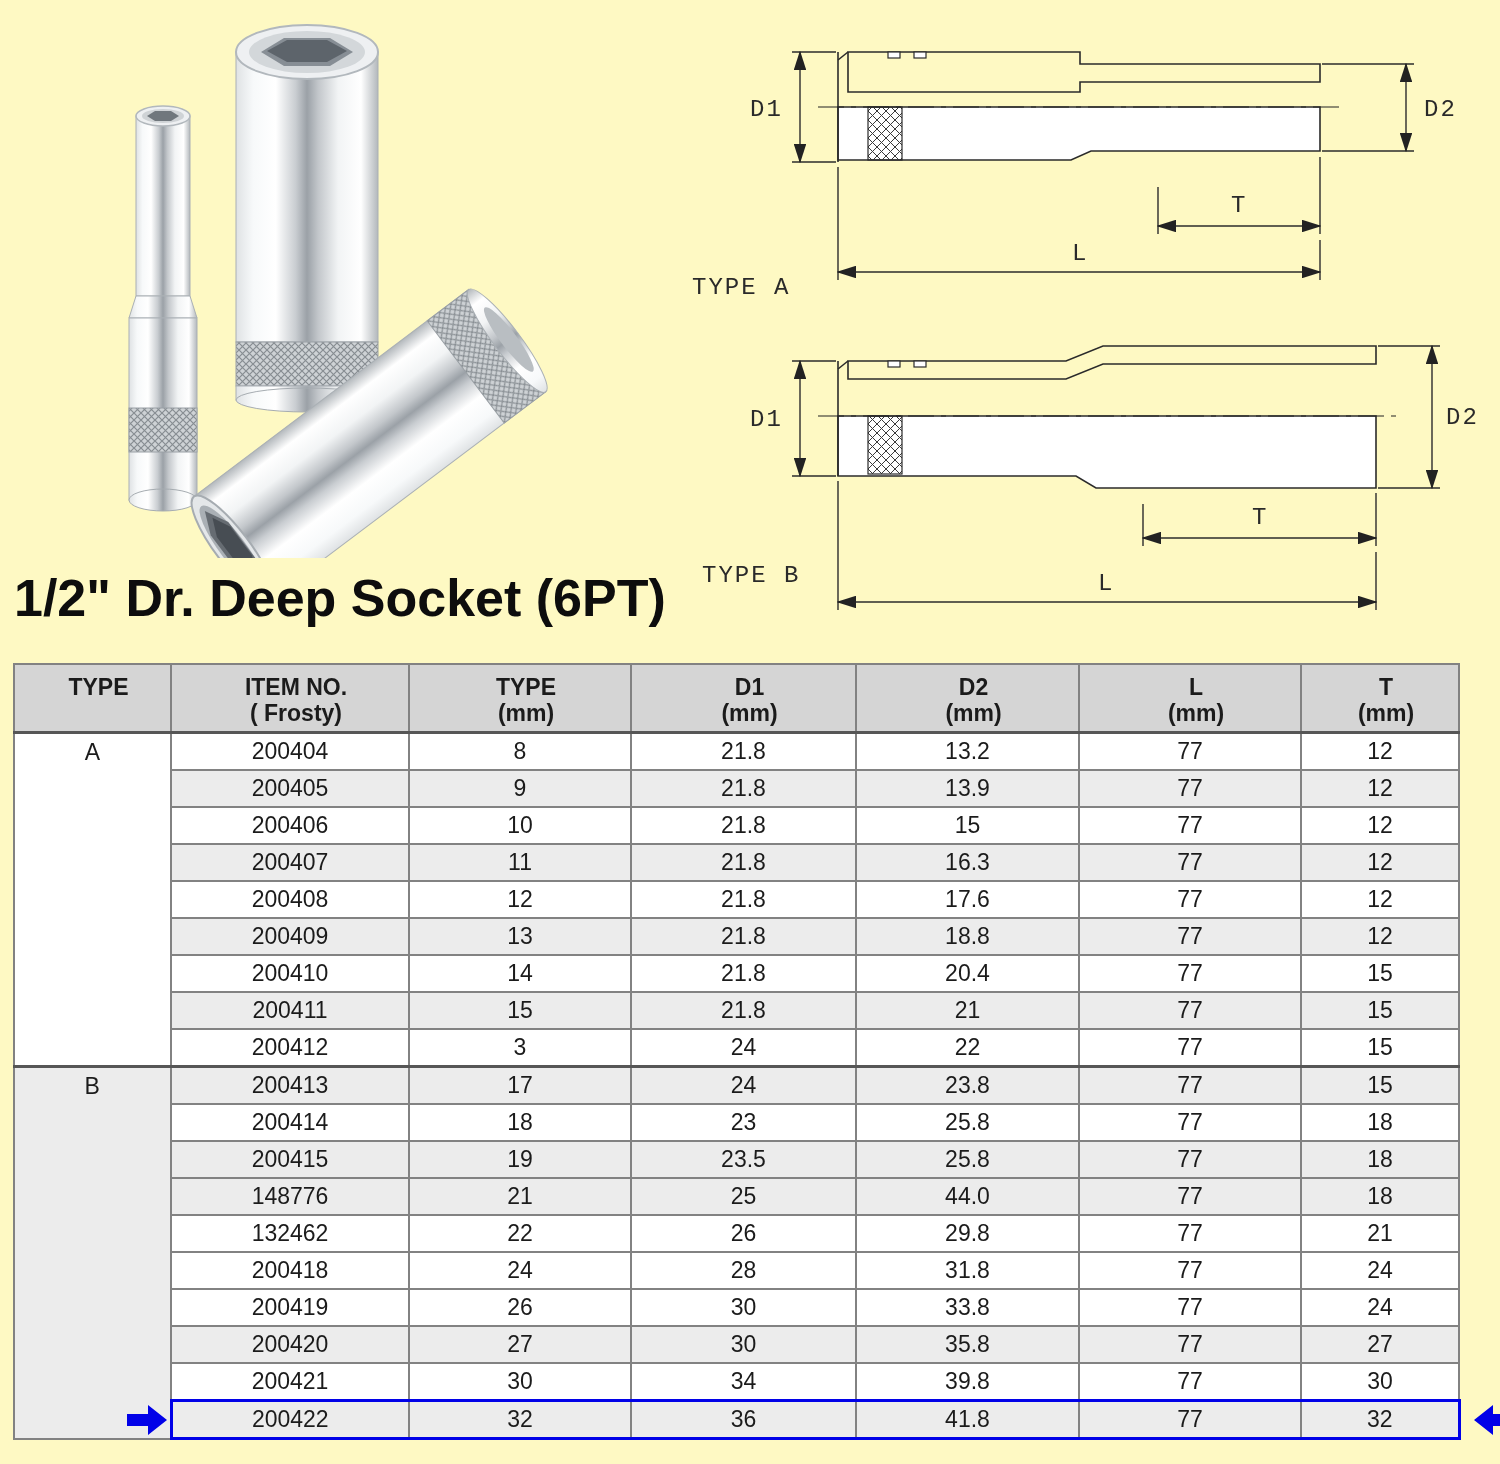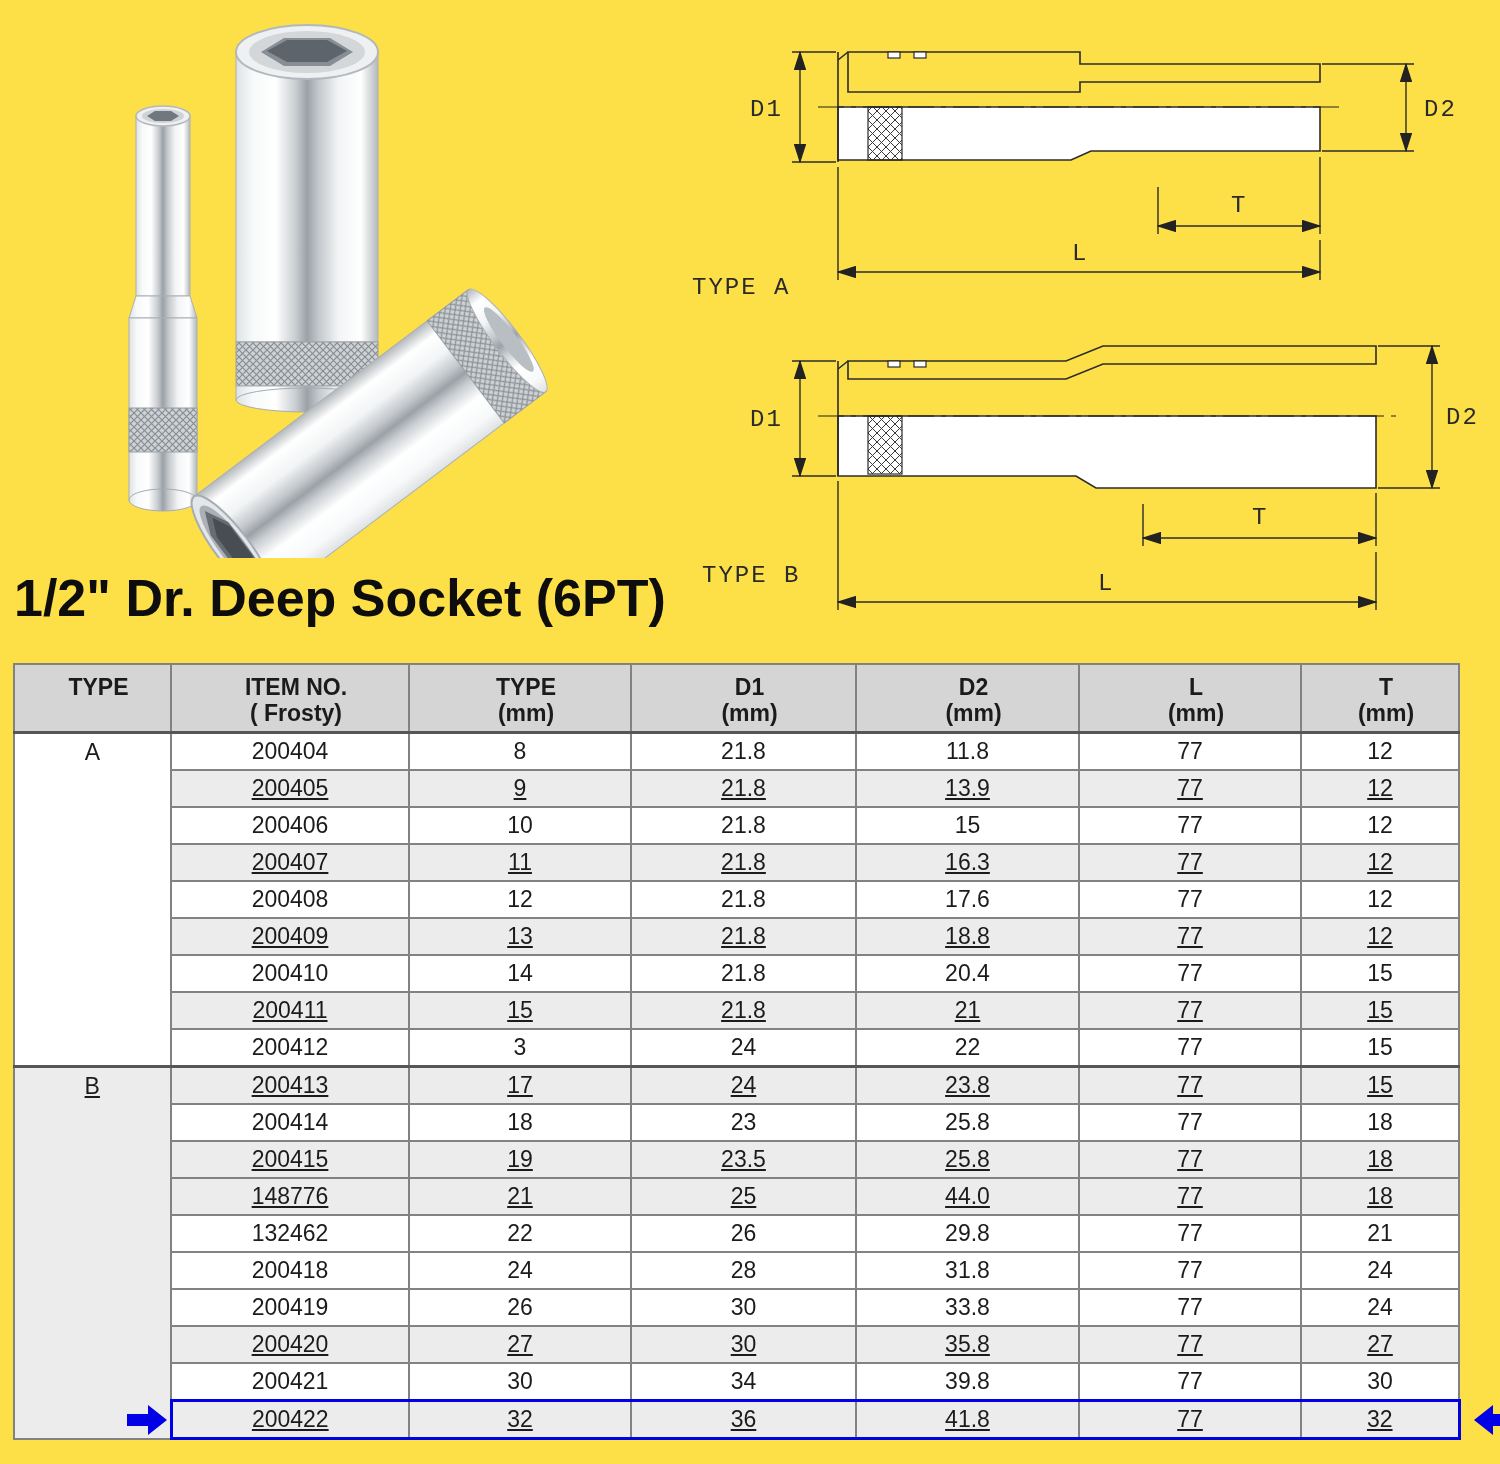--- a/index.html
+++ b/index.html
@@ -5,21 +5,21 @@
   :root{
     --blue:#0101e8;
     --hdr:#d5d5d5;
     --rowgray:#ececec;
     --line:#7a7a7a;
     --darkline:#565656;
     --ink:#1b1b1b;
   }
   html,body{margin:0;padding:0;background:#fff;}
   #page{
-    position:relative;width:1500px;height:1464px;background:#fde047;overflow:hidden;
+    position:relative;width:1500px;height:1464px;background:#fef9c3;overflow:hidden;
     font-family:"Liberation Sans",sans-serif;color:var(--ink);
   }
   .photo{position:absolute;left:8px;top:0;}
   .drawA{position:absolute;left:688px;top:12px;}
   .drawB{position:absolute;left:688px;top:316px;}
   .page-title{
     position:absolute;left:14px;top:568px;
     font-size:52px;font-weight:bold;color:#0d0d0d;letter-spacing:0;white-space:nowrap;
   }
   .tablewrap{position:absolute;left:13px;top:663px;width:1445px;}
@@ -29,21 +29,21 @@
     text-align:center;vertical-align:middle;
     font-size:23px;color:var(--ink);padding:0;overflow:hidden;
   }
   .spec th{
     background:var(--hdr);font-weight:bold;height:66px;
     border-bottom:3px solid var(--darkline);vertical-align:top;padding-left:12px;
   }
   .spec th .hl1{margin-top:9px;line-height:26px;}
   .spec th .hl2{line-height:26px;}
   .spec td{height:35px;background:#fff;}
-  .spec tr.shaded td{background:var(--rowgray);text-decoration:underline;}
+  .spec tr.shaded td{background:var(--rowgray);}
   .spec td.type-cell{background:#fff;vertical-align:top;padding-top:5px;}
   .spec tr.group-start td{border-top:3px solid var(--darkline);}
   .spec tr.highlighted td{border-top:3px solid var(--blue);border-bottom:3px solid var(--blue);}
   .spec tr.highlighted td:first-child{border-left:3px solid var(--blue);}
   .spec tr.highlighted td:last-child{border-right:3px solid var(--blue);}
   .hl-arrow{position:absolute;width:40px;height:34px;}
   .hl-arrow polygon{fill:var(--blue);}
   .hl-arrow.right{right:-14px;transform:scaleX(-1);}
   .cad-text{font-family:"Liberation Mono","DejaVu Sans Mono",monospace;font-size:24px;fill:#2a2a2a;letter-spacing:2px;}
   .cad-line{stroke:#2b2b2b;stroke-width:1.6;fill:none;}
@@ -245,21 +245,21 @@
               <div class="hl2">(mm)</div>
             </th>
           </tr>
       </thead>
       <tbody>
           <tr class="group-start">
             <td class="type-cell" rowspan="9">A</td>
             <td>200404</td>
             <td>8</td>
             <td>21.8</td>
-            <td>11.8</td>
+            <td>13.2</td>
             <td>77</td>
             <td>12</td>
           </tr>
           <tr class="shaded">
             <td>200405</td>
             <td>9</td>
             <td>21.8</td>
             <td>13.9</td>
             <td>77</td>
             <td>12</td>

